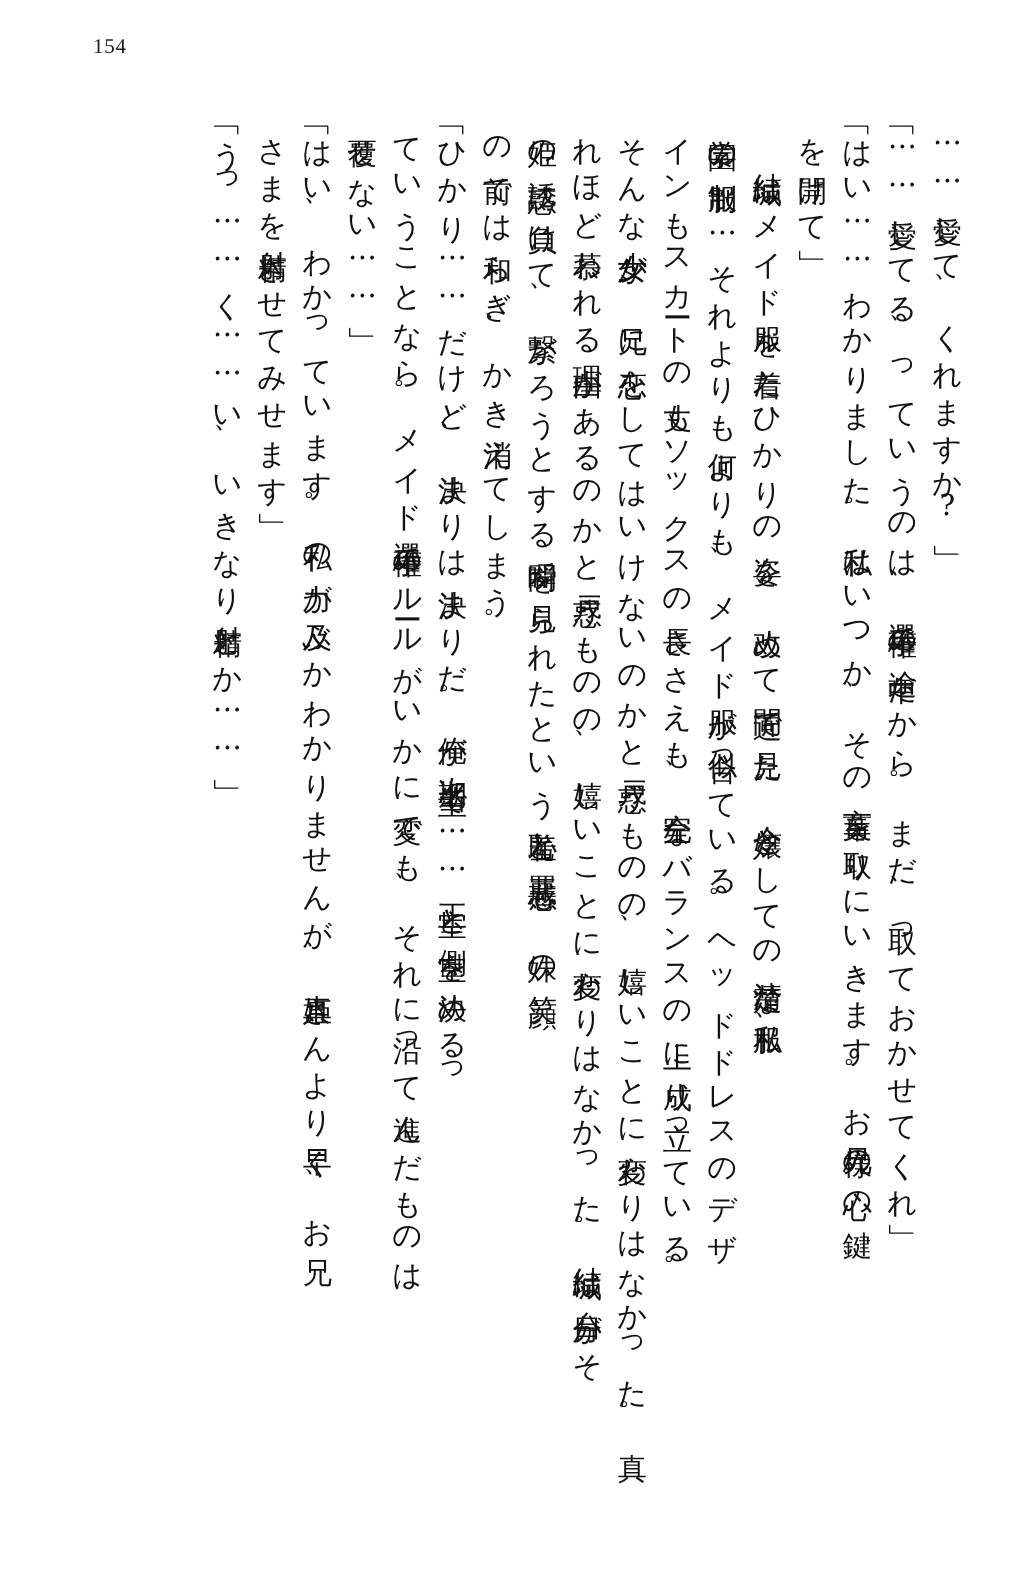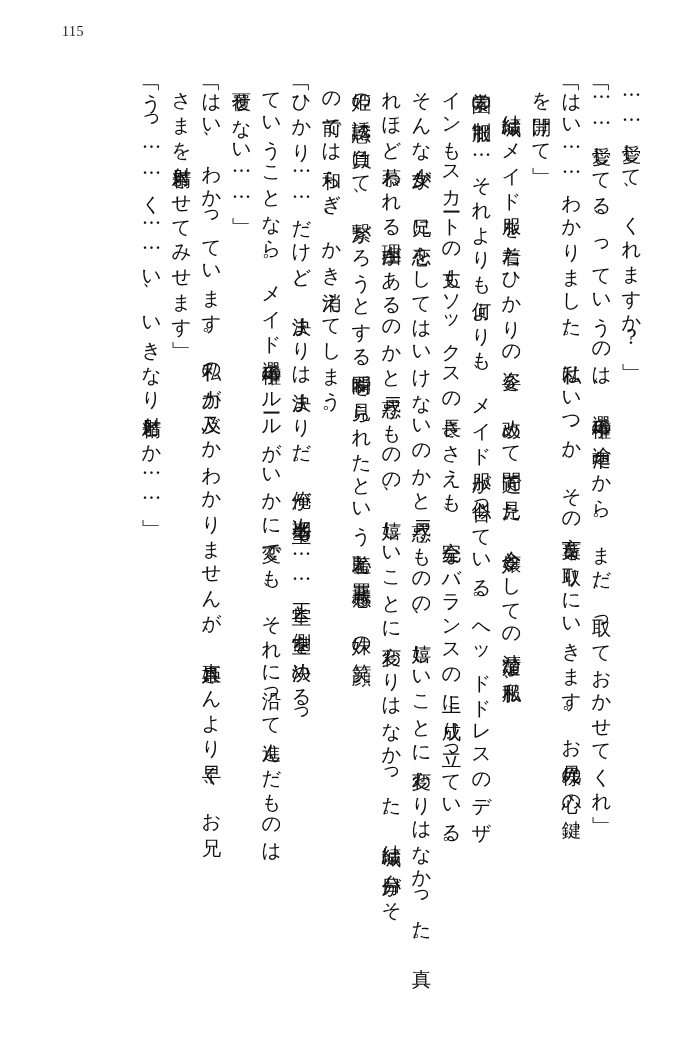--- a/index.html
+++ b/index.html
@@ -48,21 +48,21 @@
     white-space: pre;
     font-family: "DejaVu Serif", "Liberation Serif", serif;
     color: #111111;
     font-weight: 400;
   }
 </style>
 </head>
 <body>
 
 <div class="page">
-  <div class="page-number">115</div>
+  <div class="page-number">154</div>
   <div class="text-block">
     <div class="vline">……愛して、くれますか?」</div>
     <div class="vline">「……愛してる、っていうのは、選手権の途中だから。まだ、取っておかせてくれ」</div>
     <div class="vline">「はい……わかりました。私はいつか、その言葉を取りにいきます。お兄様の心の鍵</div>
     <div class="vline">を開けて」</div>
     <div class="vline">　結城はメイド服を着たひかりの姿を、改めて間近で見た。令嬢としての清楚な私服、</div>
     <div class="vline">学園の制服……それよりも何よりも、メイド服が似合っている。ヘッドドレスのデザ</div>
     <div class="vline">インもスカートの丈もソックスの長ささえも、完全なバランスの上に成り立っている。</div>
     <div class="vline">そんな少女が、兄に恋をしてはいけないのかと戸惑うものの、嬉しいことに変わりはなかった。真</div>
     <div class="vline">れほど慕われる理由があるのかと戸惑うものの、嬉しいことに変わりはなかった。結城は自分がそ</div>

